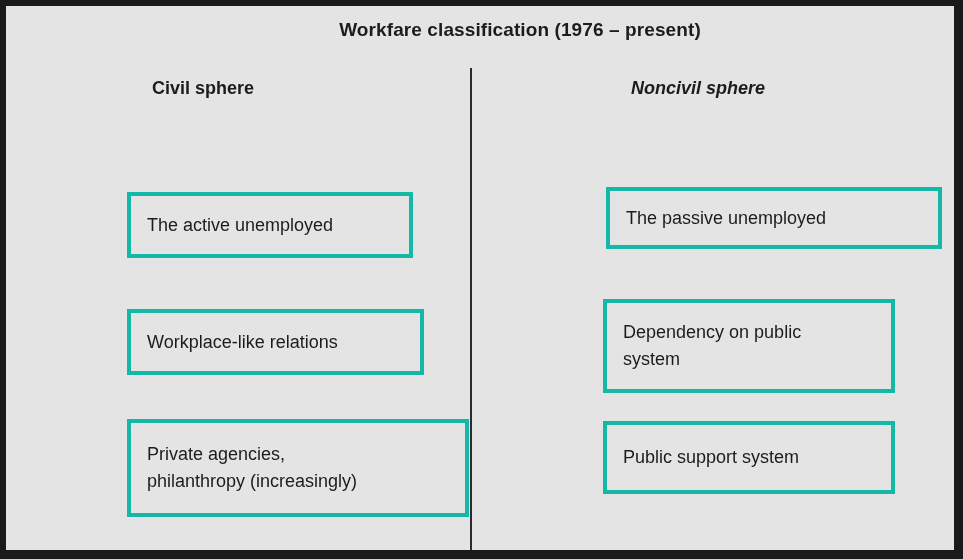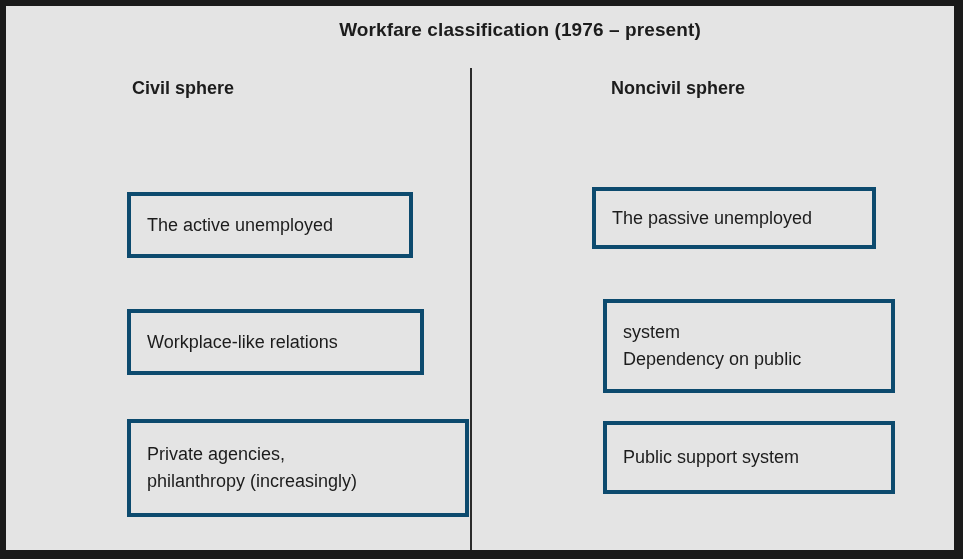--- a/index.html
+++ b/index.html
@@ -38,60 +38,61 @@
     margin-left: 40px;
   }
 
   
   .col-heading {
     position: absolute;
     font-size: 18px;
     font-weight: bold;
     color: #1c1c1c;
     white-space: nowrap;
+    margin-left: 20px;
   }
   #heading-civil   { left: 126px; top: 72px; }
-  #heading-noncivil{ left: 605px; top: 72px; }
+  #heading-noncivil{ left: 605px; top: 72px; font-style: italic; }
 
   
   #divider {
     position: absolute;
     left: 464px;
     top: 62px;
     width: 2px;
     height: 482px;
     background: #2b2b2b;
   }
 
   
   .box {
     position: absolute;
     box-sizing: border-box;
     background: #e4e4e4;
-    border: 4px solid #0c4a6e;
+    border: 4px solid #14b8a6;
     display: flex;
     flex-direction: column;
     justify-content: center;
     padding-left: 16px;
     padding-right: 10px;
   }
   .box .line {
     font-size: 18px;
     color: #1c1c1c;
     line-height: 1.48;
     white-space: nowrap;
   }
 
   
   #box-active-unemployed   { left: 121px; top: 186px; width: 286px; height: 66px; }
   #box-workplace-relations { left: 121px; top: 303px; width: 297px; height: 66px; }
   #box-private-agencies    { left: 121px; top: 413px; width: 342px; height: 98px; }
 
   
-  #box-passive-unemployed  { left: 586px; top: 181px; width: 284px; height: 62px; }
+  #box-passive-unemployed  { left: 600px; top: 181px; width: 336px; height: 62px; }
   #box-dependency-public   { left: 597px; top: 293px; width: 292px; height: 94px; }
   #box-public-support      { left: 597px; top: 415px; width: 292px; height: 73px; }
 </style>
 </head>
 <body>
 
 <div id="canvas">
 
   <div id="title">Workfare classification (1976 – present)</div>
 
@@ -112,21 +113,21 @@
   <div id="box-private-agencies" class="box">
     <div class="line">Private agencies,</div>
     <div class="line">philanthropy (increasingly)</div>
   </div>
 
   <div id="box-passive-unemployed" class="box">
     <div class="line">The passive unemployed</div>
   </div>
 
   <div id="box-dependency-public" class="box">
+    <div class="line">Dependency on public</div>
     <div class="line">system</div>
-    <div class="line">Dependency on public</div>
   </div>
 
   <div id="box-public-support" class="box">
     <div class="line">Public support system</div>
   </div>
 
 </div>
 
 </body></html>

